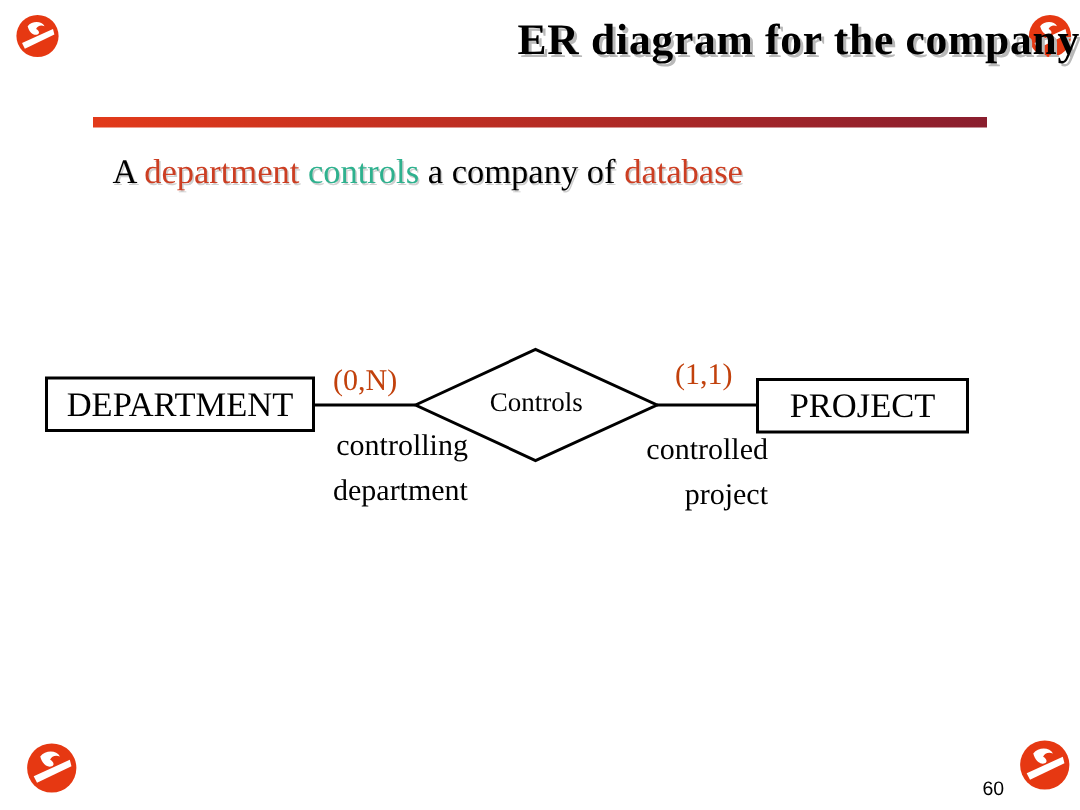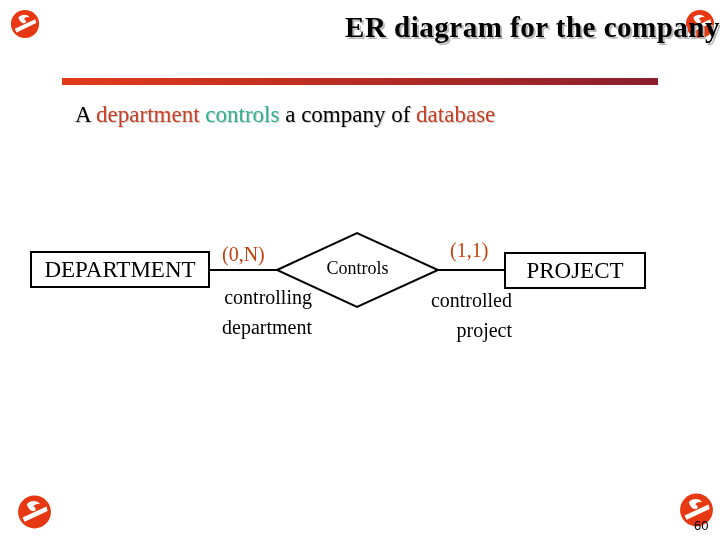--- a/index.html
+++ b/index.html
@@ -111,21 +111,20 @@
   .role-left  { left: 222px; top: 282px; text-align: right; }
   .role-right { left: 400px; top: 285px; width: 112px; text-align: right; }
 
   
   .page-number {
     position: absolute;
     left: 655px; top: 518px;
     font-family: "Liberation Sans", "DejaVu Sans", sans-serif;
     font-size: 13px;
     color: #000;
-    margin-left: 39px;
   }
 </style>
 </head>
 <body>
 
 <span class="logo logo-tl">
   <svg viewBox="0 0 32 32">
     <circle class="logo-bg" cx="16" cy="16" r="15"></circle>
     <path class="logo-fg" d="M5 21 L27 11 L28 15 L7 25 Z"></path>
     <path class="logo-fg" d="M9 9 C12 5 19 5 21 9 C18 8 16 9 15 11 C17 12 18 14 16 15 C13 16 10 13 9 9 Z"></path>

